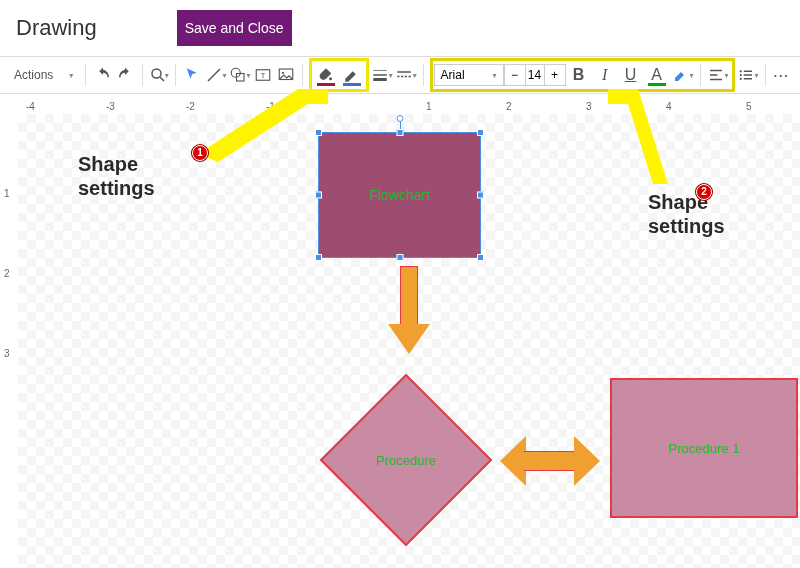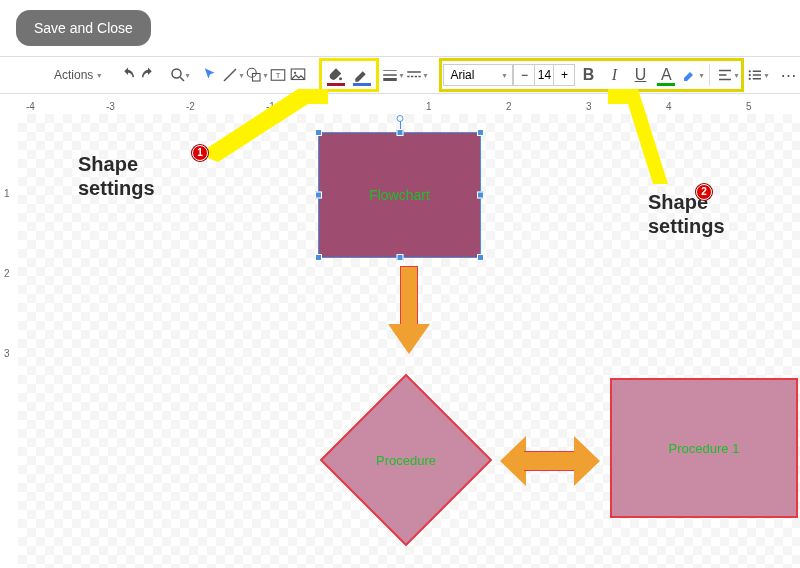--- a/index.html
+++ b/index.html
@@ -1,26 +1,26 @@
 <!DOCTYPE html>
 <html><head>
 <meta charset="utf-8">
 <style>
   * { box-sizing: border-box; margin: 0; padding: 0; }
   body { font-family: Arial, sans-serif; background: #fff; width: 800px; height: 568px; overflow: hidden; }
   
   .header { display: flex; align-items: center; padding: 8px 16px; height: 56px; }
   .title { font-size: 22px; color: #333; flex: 0 0 auto; margin-right: 80px; }
   .autosave { font-size: 12px; color: #888; flex: 1; }
-  .save-btn { background: #737373; color: #fff; border: none; padding: 10px 18px; font-size: 14px; font-weight: 500; border-radius: 14px; cursor: pointer; }
+  .save-btn { background: #701a75; color: #fff; border: none; padding: 10px 8px; font-size: 14px; font-weight: 500; border-radius: 0; cursor: pointer; }
   
   .toolbar { display: flex; align-items: center; border-top: 1px solid #ddd; border-bottom: 1px solid #ddd; padding: 4px 8px; height: 38px; gap: 2px; }
   .tb-btn { display: inline-flex; align-items: center; justify-content: center; width: 26px; height: 26px; cursor: pointer; position: relative; border-radius: 2px; }
   .tb-sep { width: 1px; height: 22px; background: #ddd; margin: 0 4px; }
-  .actions-btn { font-size: 12px; color: #555; padding: 4px 6px; display: flex; align-items: center; gap: 4px; cursor: pointer; margin-left: 40px; }
+  .actions-btn { font-size: 12px; color: #555; padding: 4px 6px; display: flex; align-items: center; gap: 16px; cursor: pointer; }
   .dd-caret { font-size: 8px; color: #888; }
   .font-sel { border: 1px solid #ccc; font-size: 12px; padding: 3px 6px; width: 70px; display: flex; justify-content: space-between; align-items: center; }
   .fontsize-box { display: flex; align-items: center; border: 1px solid #ccc; font-size: 12px; }
   .fontsize-box span { width: 20px; height: 20px; display: flex; align-items: center; justify-content: center; cursor: pointer; }
   .fontsize-val { border-left: 1px solid #ccc; border-right: 1px solid #ccc; width: 26px; }
   .highlight-group1 { border: 3px solid #f2e600; display: flex; padding: 1px; }
   .highlight-group2 { border: 3px solid #e0d400; display: flex; align-items: center; gap: 0; padding: 1px; }
   
   .ruler { height: 20px; display: flex; align-items: flex-end; font-size: 10px; color: #666; padding: 0 10px; position: relative; background: #fff; overflow: hidden;}
   .ruler .tick { position: absolute; bottom: 2px; }
@@ -64,20 +64,21 @@
   .badge { display:inline-flex; width:16px; height:16px; background:#d00; color:#fff; border:1px solid #fff; border-radius:50%; font-size:10px; align-items:center; justify-content:center; box-shadow:0 0 0 1px #900;}
   
   .yarrow { position:absolute; }
   .icon-svg { width: 18px; height: 18px; }
   .underline-bar { position:absolute; bottom:2px; left:4px; right:4px; height:3px;}
 </style>
 </head>
 <body>
 
 <div class="header">
+  <div class="title">Drawing</div>
   <button class="save-btn">Save and Close</button>
 </div>
 
 <div class="toolbar">
   <div class="actions-btn">
     <span>Actions</span>
       <span class="dd-caret">▾</span>
   </div>
   <div class="tb-sep"></div>
   <div class="tb-btn">

